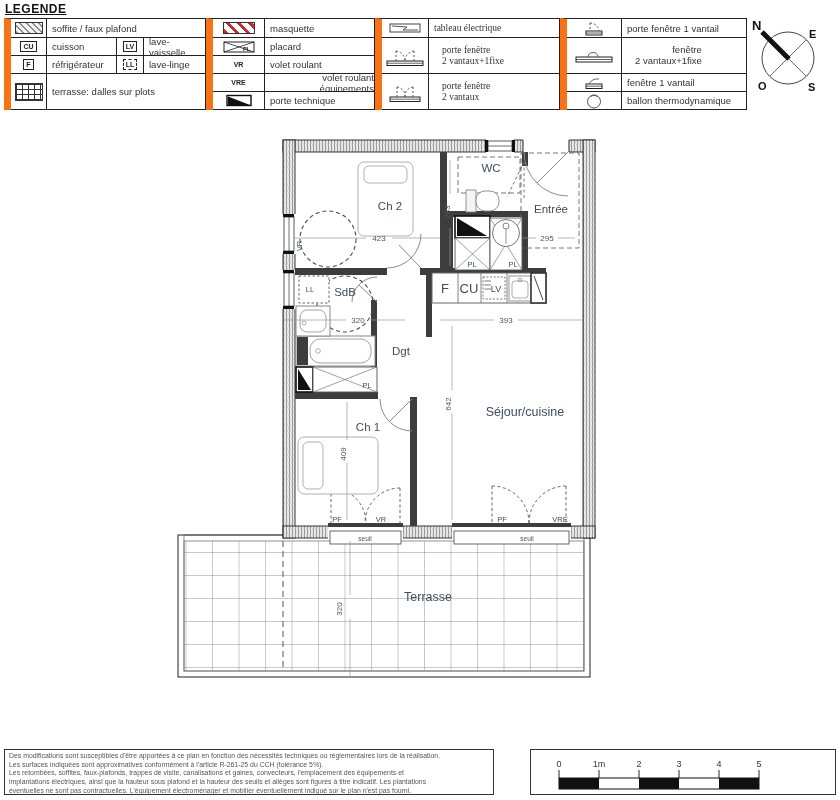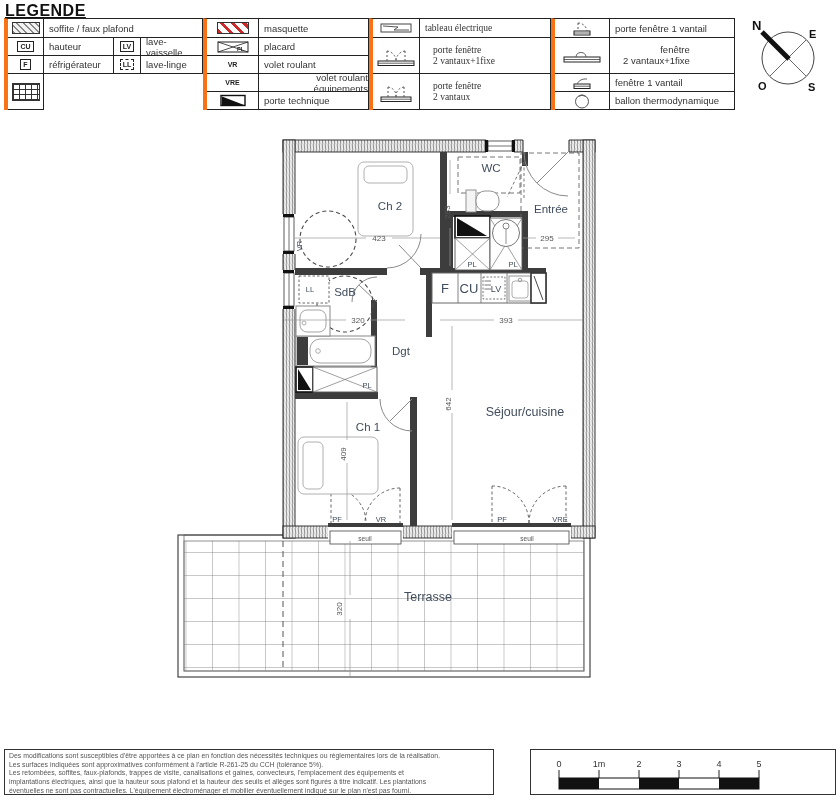--- a/index.html
+++ b/index.html
@@ -1,22 +1,22 @@
 <!DOCTYPE html>
 <html><head>
 <meta charset="utf-8">
 <style>
   html,body{margin:0;padding:0;background:#fff;}
   body{width:840px;height:800px;position:relative;font-family:"Liberation Sans",sans-serif;overflow:hidden;}
   .abs{position:absolute;}
   
-  #legend-title{left:5px;top:2px;font-size:16px;font-weight:bold;color:#111;
+  #legend-title{left:5px;top:2px;font-size:12px;font-weight:bold;color:#111;
     text-decoration:underline;letter-spacing:.5px;}
   #legend{left:4px;top:18px;display:flex;align-items:stretch;}
-  .lgroup{display:grid;border-top:1px solid #222;border-left:4px solid #f97316;}
+  .lgroup{display:grid;border-top:1px solid #222;border-left:7px solid #f97316;}
   .lc{border-right:1px solid #222;border-bottom:1px solid #222;display:flex;
       align-items:center;font-size:9.5px;color:#333;overflow:hidden;}
   .lc.sym{justify-content:center;}
   .lc.lab{padding-left:5px;}
   .lc .two{line-height:10.5px;margin-left:8px;}
   .swatch{border:1px solid #333;}
   .sw-soffite{width:26px;height:10px;
      background:repeating-linear-gradient(45deg,#8a8a8a 0 1.5px,#f2f2f2 1.5px 4.5px);}
   .sw-masquette{width:30px;height:10px;
      background:repeating-linear-gradient(45deg,#cc2b2b 0 3px,#fff 3px 8px);}
@@ -55,21 +55,21 @@
     <div class="lc sym">
         <div class="swatch sw-soffite"></div>
       </div>
     <div class="lc lab" style="grid-column:2/5;">
         <span>soffite / faux plafond</span>
       </div>
     <div class="lc sym">
         <span class="tagbox">CU</span>
       </div>
     <div class="lc lab">
-        <span>hauteur</span>
+        <span>cuisson</span>
       </div>
     <div class="lc sym">
         <span class="tagbox">LV</span>
       </div>
     <div class="lc lab">
         <span>lave-vaisselle</span>
       </div>
     <div class="lc sym">
         <span class="tagbox">F</span>
       </div>
@@ -77,20 +77,23 @@
         <span>réfrigérateur</span>
       </div>
     <div class="lc sym">
         <span class="tagbox dotted">LL</span>
       </div>
     <div class="lc lab">
         <span>lave-linge</span>
       </div>
     <div class="lc sym">
         <div class="swatch sw-terrasse"></div>
+      </div>
+    <div class="lc lab" style="grid-column:2/5;">
+        <span>terrasse: dalles sur plots</span>
       </div>
   </div>
 
   <div class="lgroup" style="grid-template-columns:52px 110px;grid-template-rows:19px 18px 18px 18px 18px;text-align:right;">
     <div class="lc sym">
         <div class="swatch sw-masquette"></div>
       </div>
     <div class="lc lab">
         <span>masquette</span>
       </div>

